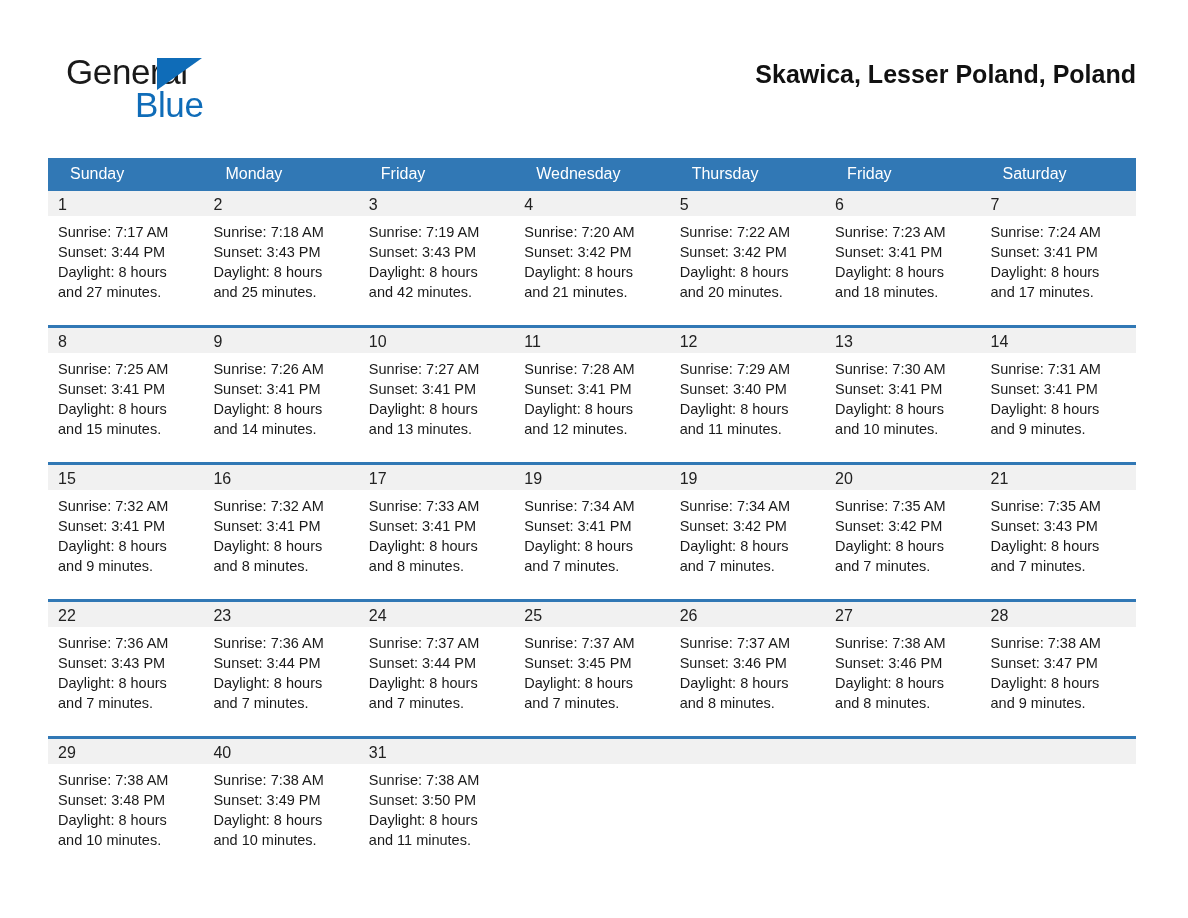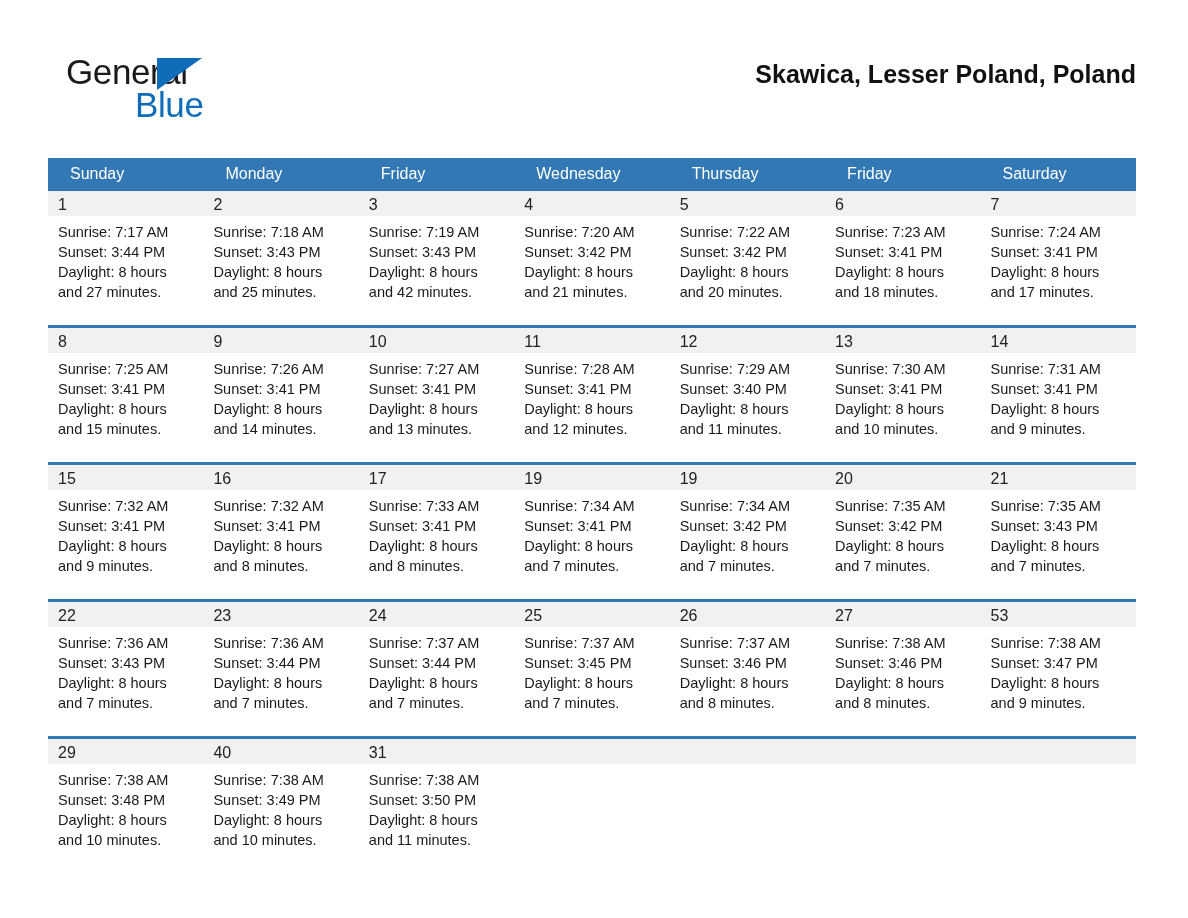--- a/index.html
+++ b/index.html
@@ -507,21 +507,21 @@
             <div class="cell-body">
               <div>Sunrise: 7:38 AM</div>
               <div>Sunset: 3:46 PM</div>
               <div>Daylight: 8 hours</div>
               <div>and 8 minutes.</div>
             </div>
           </div>
         </td>
         <td>
           <div class="cell">
-            <div class="daynum-band">53</div>
+            <div class="daynum-band">28</div>
             <div class="cell-body">
               <div>Sunrise: 7:38 AM</div>
               <div>Sunset: 3:47 PM</div>
               <div>Daylight: 8 hours</div>
               <div>and 9 minutes.</div>
             </div>
           </div>
         </td>
       </tr>
 

